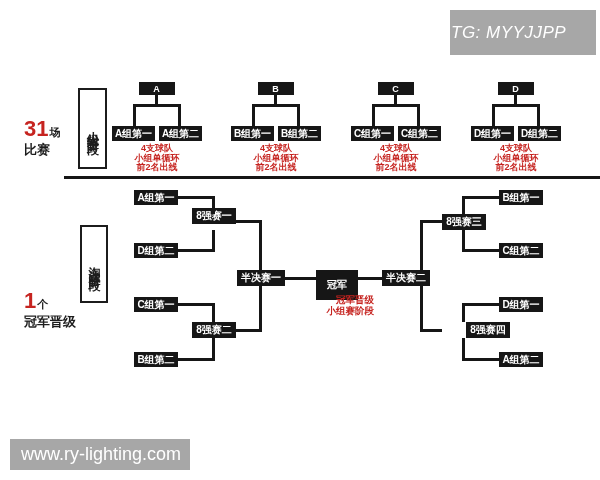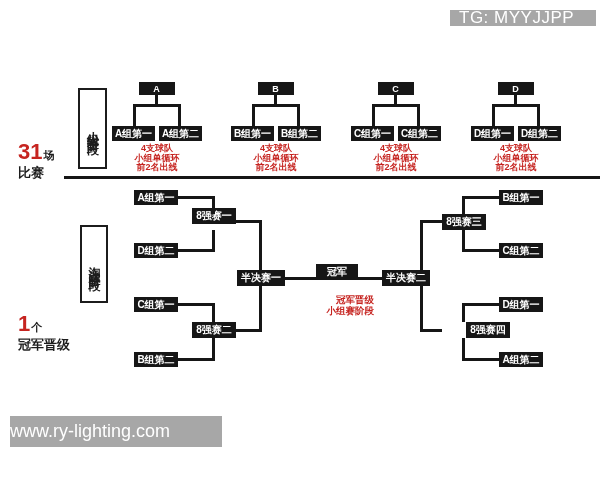--- a/index.html
+++ b/index.html
@@ -8,25 +8,25 @@
     --banner-gray:#a7a7a7;
   }
   *{margin:0;padding:0;box-sizing:border-box;}
   html,body{width:600px;height:480px;background:#fff;overflow:hidden;
     font-family:"Liberation Sans","DejaVu Sans",sans-serif;}
   .canvas{position:relative;width:600px;height:480px;background:#fff;}
 
   
   .banner{position:absolute;background:var(--banner-gray);color:#fff;
     display:flex;align-items:center;font-weight:400;}
-  .banner.top{left:450px;top:10px;width:146px;height:16px;font-size:17px;padding-left:9px;letter-spacing:.5px;}
-  .banner.bottom{left:10px;top:416px;width:212px;height:31px;font-size:18px;}
+  .banner.top{left:450px;top:10px;width:146px;height:45px;font-size:17px;padding-left:1px;letter-spacing:.5px;font-style:italic;}
+  .banner.bottom{left:10px;top:439px;width:180px;height:31px;font-size:18px;padding-left:11px;}
 
   
-  .stat{position:absolute;left:18px;line-height:1;margin-top:23px;}
+  .stat{position:absolute;left:24px;line-height:1;}
   .stat .num{color:var(--accent-red);font-size:22px;font-weight:bold;}
   .stat .unit{color:#1c1c1c;font-size:11px;font-weight:bold;margin-left:1px;}
   .stat .lbl{color:#1c1c1c;font-size:13px;font-weight:bold;margin-top:3px;}
 
   
   .stage-box{position:absolute;border:2px solid #1c1c1c;background:#fff;color:#1c1c1c;
     writing-mode:vertical-rl;text-orientation:upright;font-weight:bold;font-size:12px;
     display:flex;align-items:center;justify-content:center;letter-spacing:3px;}
 
   
@@ -153,21 +153,21 @@
   <div class="h" style="left:178px;top:303px;width:37px"></div>
   <div class="v" style="left:212px;top:303px;height:19px"></div>
   <div class="h" style="left:178px;top:358px;width:37px"></div>
   <div class="v" style="left:212px;top:338px;height:23px"></div>
   <div class="h" style="left:236px;top:220px;width:26px"></div>
   <div class="v" style="left:259px;top:220px;height:50px"></div>
   <div class="v" style="left:259px;top:286px;height:46px"></div>
   <div class="h" style="left:236px;top:329px;width:26px"></div>
   <div class="h" style="left:285px;top:277px;width:31px"></div>
 
-  <div class="bx" style="left:316px;top:264px;width:42px;height:16px">冠军</div>
+  <div class="bx" style="left:316px;top:270px;width:42px;height:30px">冠军</div>
   <div class="note-red" style="left:300px;top:294px;width:74px">
     <div>冠军晋级</div>
     <div>小组赛阶段</div>
   </div>
   <div class="h" style="left:358px;top:277px;width:40px"></div>
 
   <div class="bx semi" style="left:382px;top:270px">半决赛二</div>
   <div class="bx match" style="left:442px;top:214px">8强赛三</div>
   <div class="bx match" style="left:466px;top:322px">8强赛四</div>
   <div class="bx team" style="left:499px;top:190px">B组第一</div>

